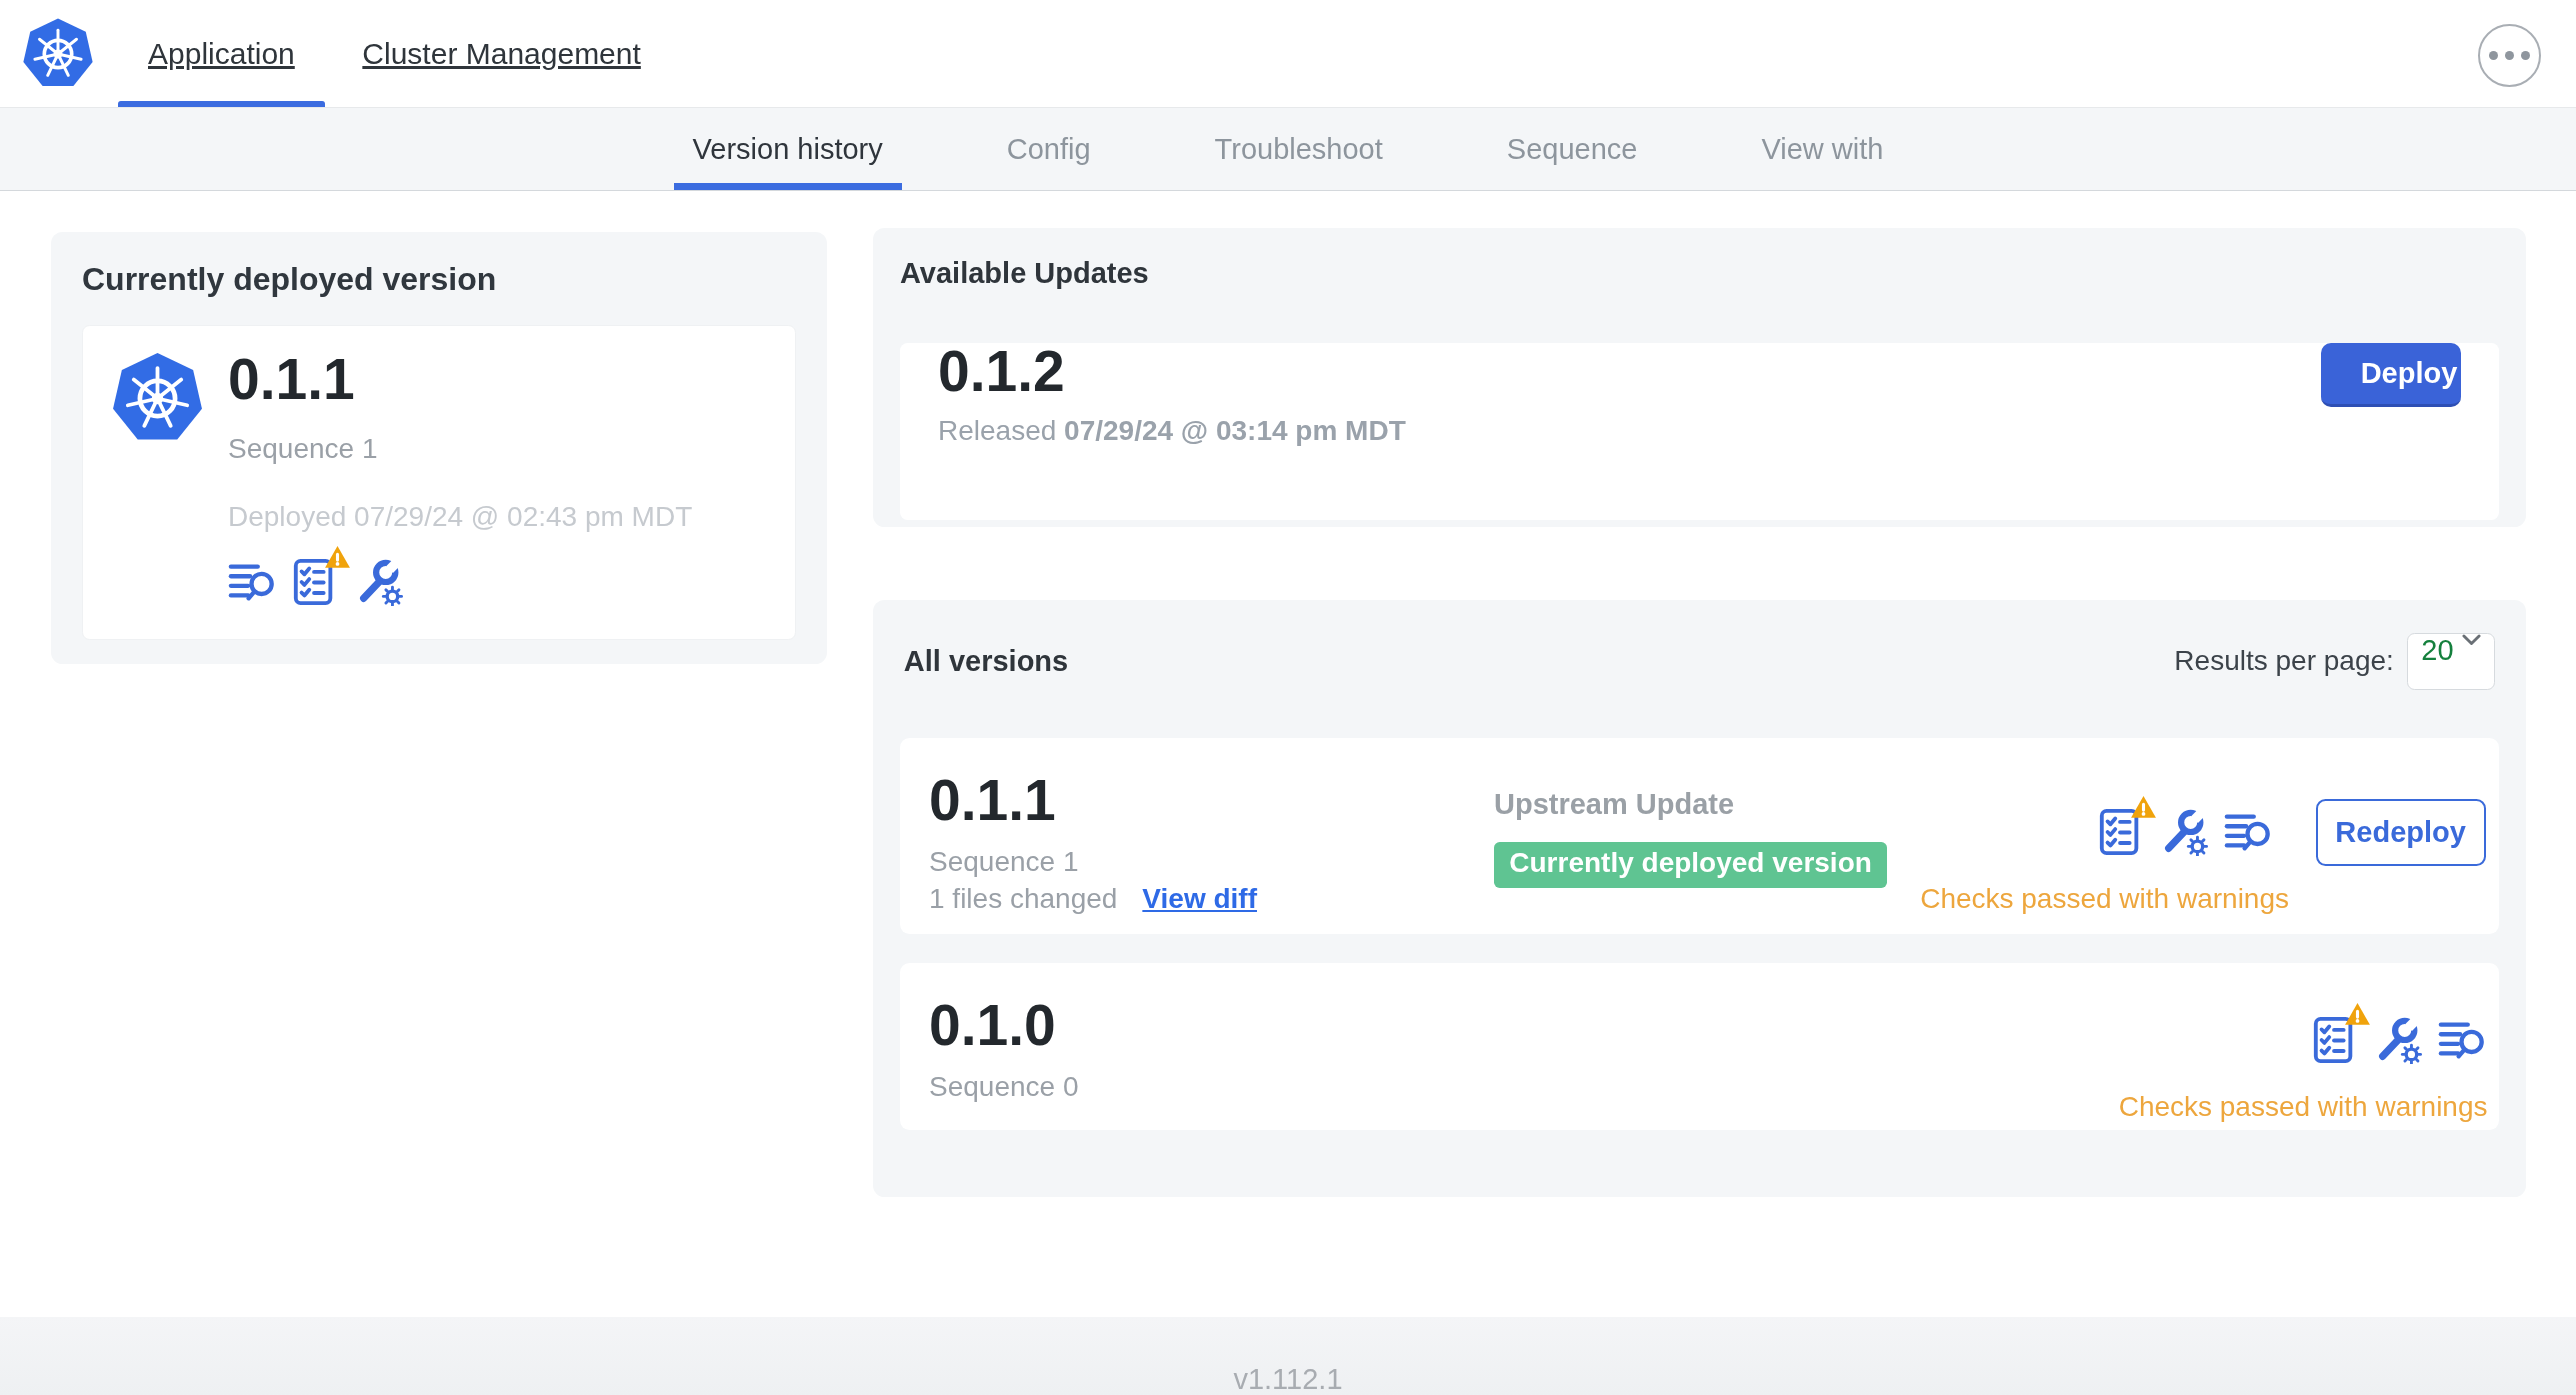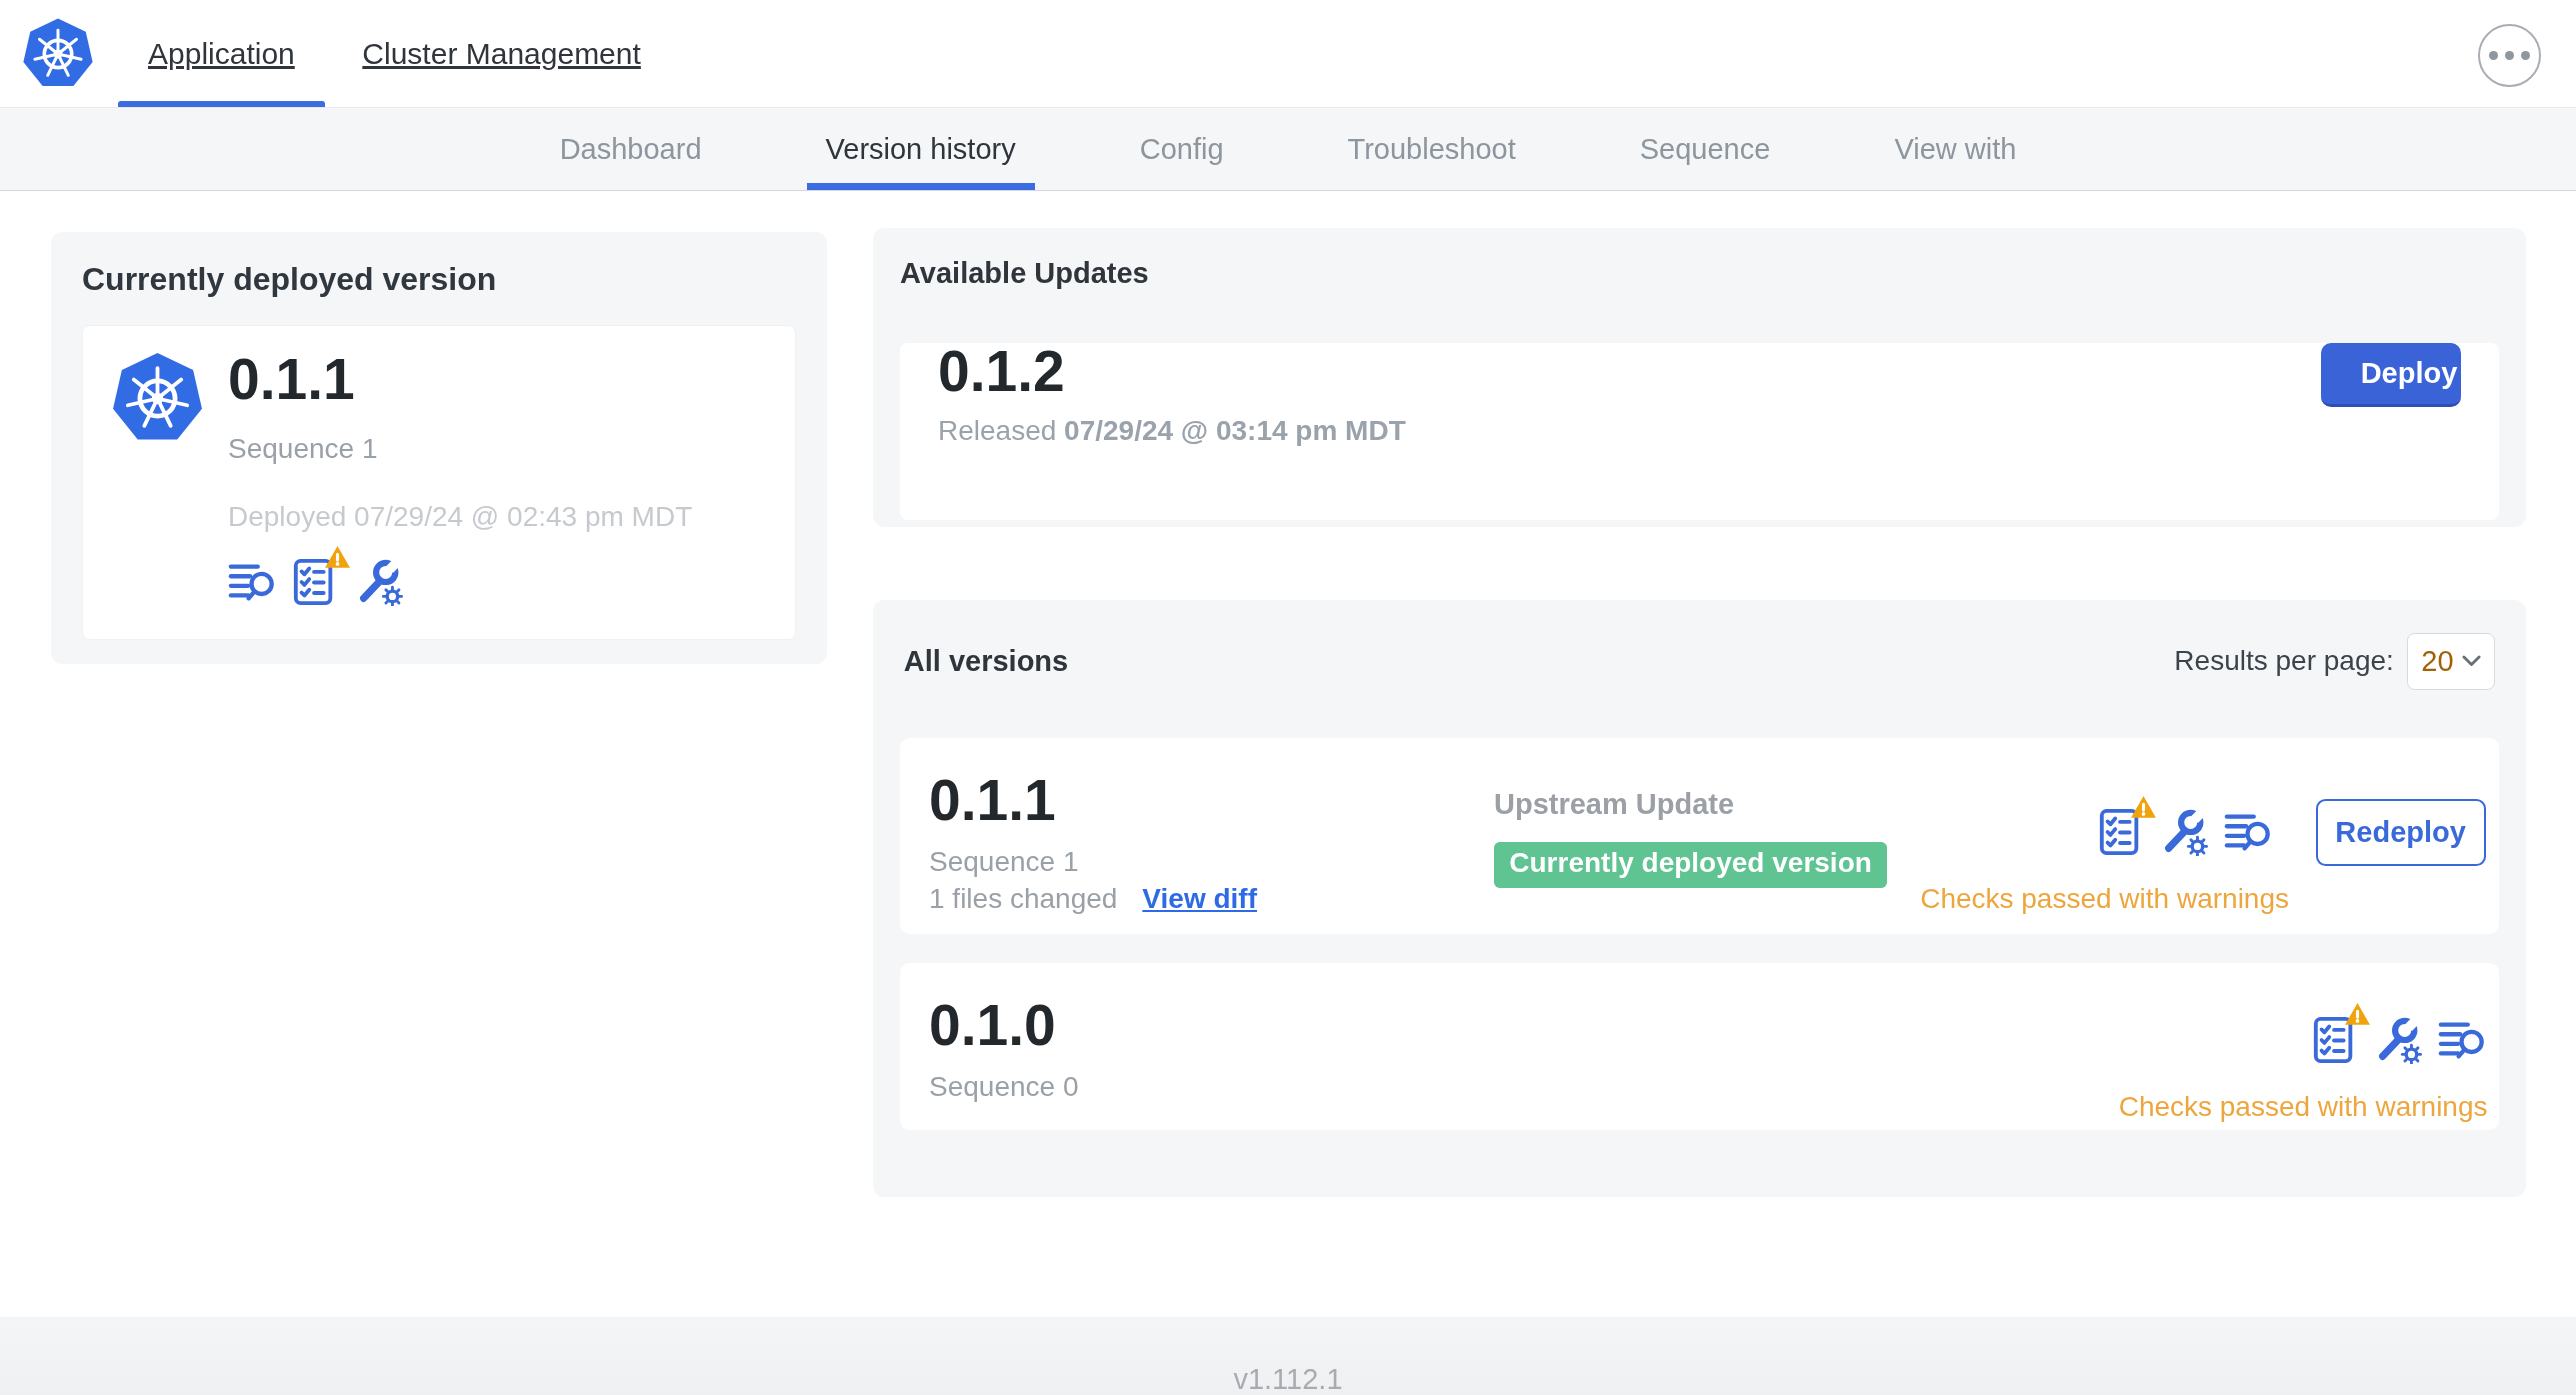--- a/index.html
+++ b/index.html
@@ -44,21 +44,21 @@
   .card-title { font-size:29px; font-weight:600; color:#2f353b; }
   .updates-inner { margin-top:53px; background:#fff; border-radius:7.6px; height:177px; padding:0 38px; display:flex; align-items:flex-start; }
   .released { margin-top:15.3px; font-size:28px; color:#9aa2ab; }
   .released b { font-weight:700; }
   .deploy-btn { margin-left:auto; width:140px; height:64px; background:#3a63d8; border:none; border-bottom:3.8px solid #2e4fb4; border-radius:10px; color:#fff; font-size:29px; font-weight:700; font-family:inherit; cursor:pointer;padding-left:36px; }
 
   .card-versions { left:873px; top:600px; width:1653px; height:597px; padding:27px; }
   .versions-head { display:flex; align-items:center; justify-content:space-between; padding:5.7px 3.8px 0 3.8px; }
   .rpp { display:flex; align-items:center; gap:13.4px; }
   .rpp .lbl { font-size:28px; color:#3c434a; }
-  .select-box { width:88px; height:57px; background:#fff; border:1px solid #d6dade; border-radius:7.6px; display:flex; align-items:center; justify-content:center; gap:8.6px; font-size:29px; color:#a16207; cursor:pointer; }
+  .select-box { width:88px; height:57px; background:#fff; border:1px solid #d6dade; border-radius:7.6px; display:flex; align-items:flex-start; justify-content:center; gap:8.6px; font-size:29px; color:#15803d; cursor:pointer; }
   .select-box svg { width:19px; height:12.4px; }
 
   .vrows { margin-top:48px; }
   .vrow { position:relative; background:#fff; border-radius:9.5px; margin-bottom:29px; }
   .vrow.r1 { height:196px; }
   .vrow.r2 { height:167px; }
   .vcol { position:absolute; left:29px; top:34px; }
   .vcol .seq { margin-top:17px; font-size:28px; color:#9aa0a7; }
   .files-line { margin-top:5.7px; font-size:28px; color:#9aa0a7; }
   .view-diff { margin-left:25px; color:#2e6ae6; font-weight:600; text-decoration:underline; cursor:pointer; }
@@ -171,23 +171,20 @@
       </div>
     </nav>
     <button class="overflow-btn">
       <span class="dot"></span>
       <span class="dot"></span>
       <span class="dot"></span>
     </button>
   </header>
 
   <nav class="subnav">
-    <div class="sub-tab">
-        <span>Dashboard</span>
-      </div>
     <div class="sub-tab active">
         <span>Version history</span>
       </div>
     <div class="sub-tab">
         <span>Config</span>
       </div>
     <div class="sub-tab">
         <span>Troubleshoot</span>
       </div>
     <div class="sub-tab">

